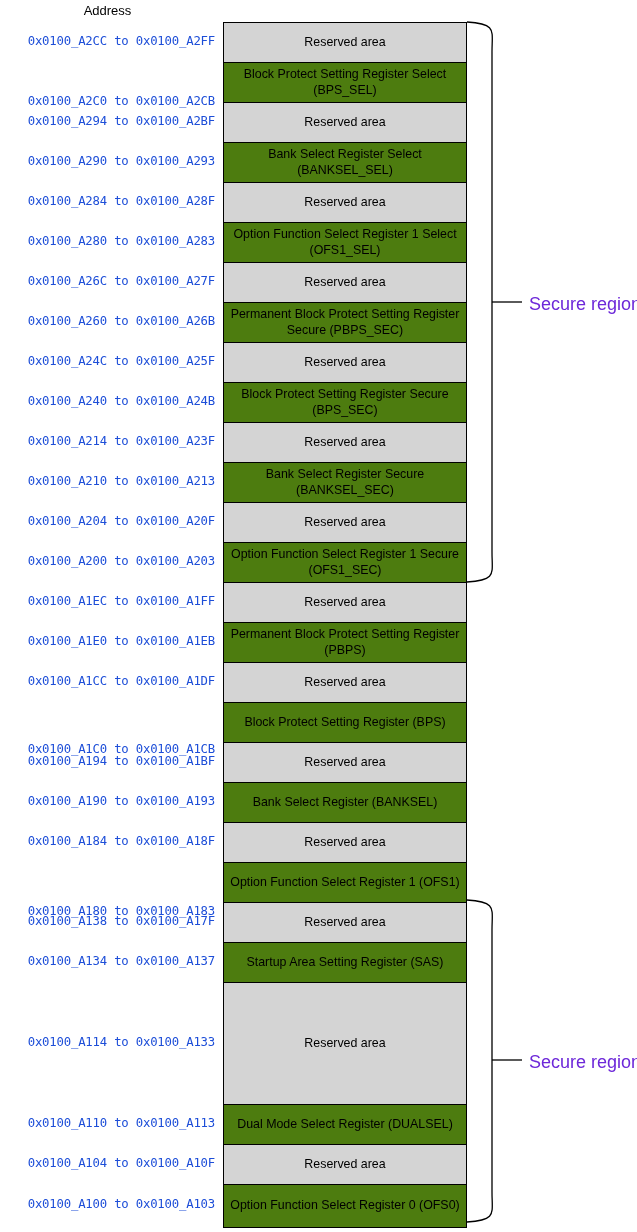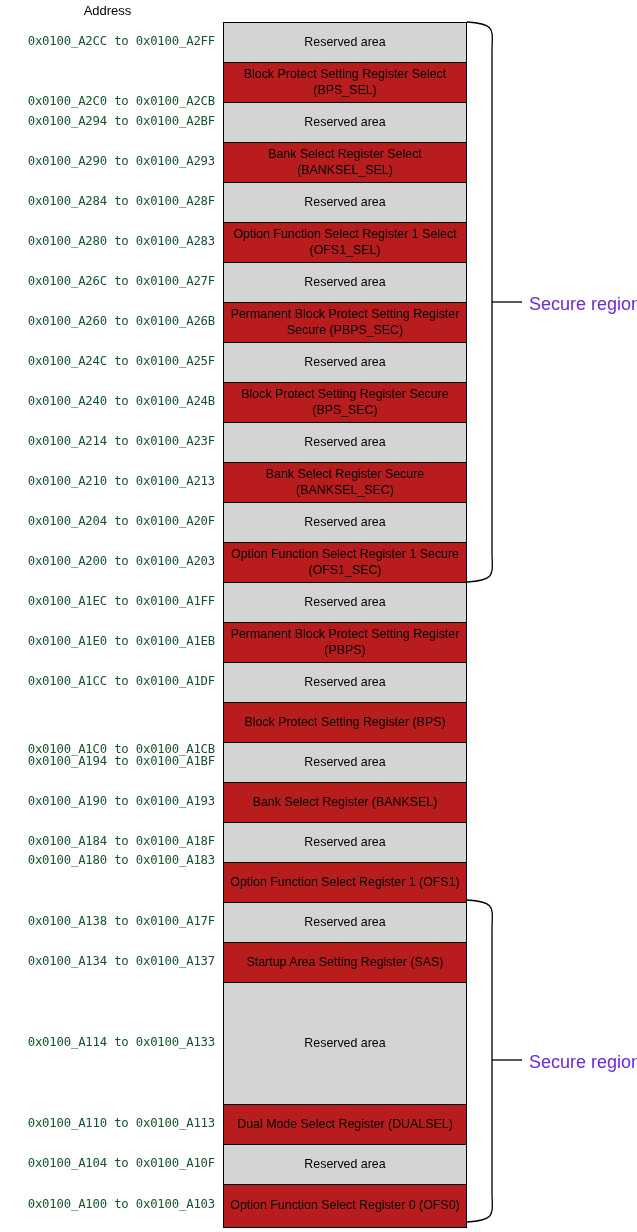--- a/index.html
+++ b/index.html
@@ -23,21 +23,21 @@
 
   
   .addr-col{position:absolute;left:0;top:0;width:215px;height:1232px;}
   .addr-label{
     position:absolute;
     right:0;width:215px;
     text-align:right;
     font-family:"DejaVu Sans Mono",monospace;
     font-size:12.3px;
     letter-spacing:-0.2px;
-    color:#14532d;
+    color:#1d4ed8;
     white-space:nowrap;
     line-height:1;
   }
 
   
   .map-table{
     position:absolute;
     left:223px;top:22px;
     width:244px;
     border:1.4px solid #000;
@@ -50,21 +50,21 @@
     display:flex;align-items:center;justify-content:center;
     text-align:center;
     font-family:"Liberation Sans",sans-serif;
     font-size:12.4px;
     color:#000;
     line-height:1.28;
     padding:0 4px;
   }
   .map-row:last-child{border-bottom:none;}
   .map-row.reserved{background:#d4d4d4;}
-  .map-row.register{background:#b91c1c;}
+  .map-row.register{background:#4d7c0f;}
   .map-row span{display:block;}
 
   
   .bracket-layer{position:absolute;left:0;top:0;width:637px;height:1232px;pointer-events:none;}
   .secure-label{
     position:absolute;
     font-family:Liberation Sans, sans-serif;
     font-size:18px;
     color:#6d28d9;
     white-space:nowrap;
@@ -93,21 +93,21 @@
       <div class="addr-label" style="top: 475px;">0x0100_A210 to 0x0100_A213</div>
       <div class="addr-label" style="top: 515px;">0x0100_A204 to 0x0100_A20F</div>
       <div class="addr-label" style="top: 555px;">0x0100_A200 to 0x0100_A203</div>
       <div class="addr-label" style="top: 595px;">0x0100_A1EC to 0x0100_A1FF</div>
       <div class="addr-label" style="top: 635px;">0x0100_A1E0 to 0x0100_A1EB</div>
       <div class="addr-label" style="top: 675px;">0x0100_A1CC to 0x0100_A1DF</div>
       <div class="addr-label" style="top: 743px; padding-left: 8px;">0x0100_A1C0 to 0x0100_A1CB</div>
       <div class="addr-label" style="top: 755px;">0x0100_A194 to 0x0100_A1BF</div>
       <div class="addr-label" style="top: 795px;">0x0100_A190 to 0x0100_A193</div>
       <div class="addr-label" style="top: 835px;">0x0100_A184 to 0x0100_A18F</div>
-      <div class="addr-label" style="top: 854px;">0x0100_A180 to 0x0100_A183</div>
+      <div class="addr-label" style="top: 905px;">0x0100_A180 to 0x0100_A183</div>
       <div class="addr-label" style="top: 915px;">0x0100_A138 to 0x0100_A17F</div>
       <div class="addr-label" style="top: 955px;">0x0100_A134 to 0x0100_A137</div>
       <div class="addr-label" style="top: 1036px;">0x0100_A114 to 0x0100_A133</div>
       <div class="addr-label" style="top: 1117px;">0x0100_A110 to 0x0100_A113</div>
       <div class="addr-label" style="top: 1157px;">0x0100_A104 to 0x0100_A10F</div>
       <div class="addr-label" style="top: 1198px;">0x0100_A100 to 0x0100_A103</div>
     </div>
 
   <div class="map-table" id="map-table">
       <div class="map-row reserved" style="height: 40px;">

